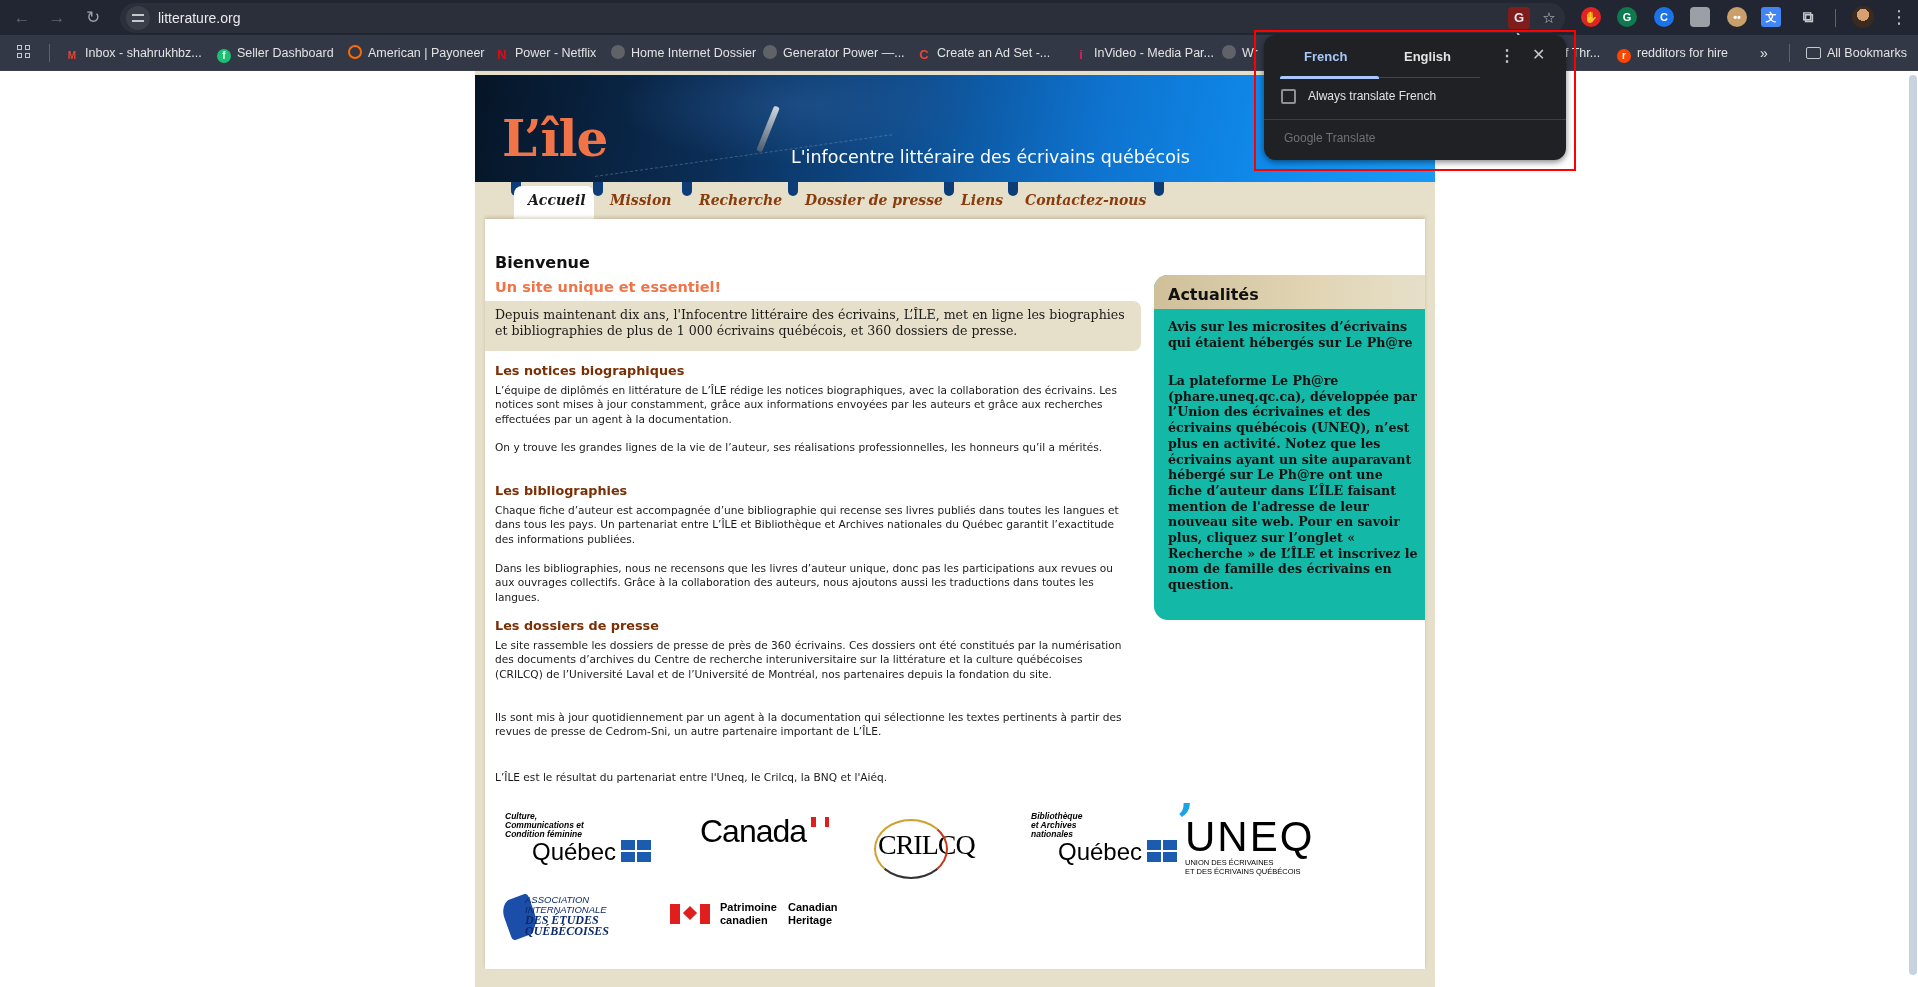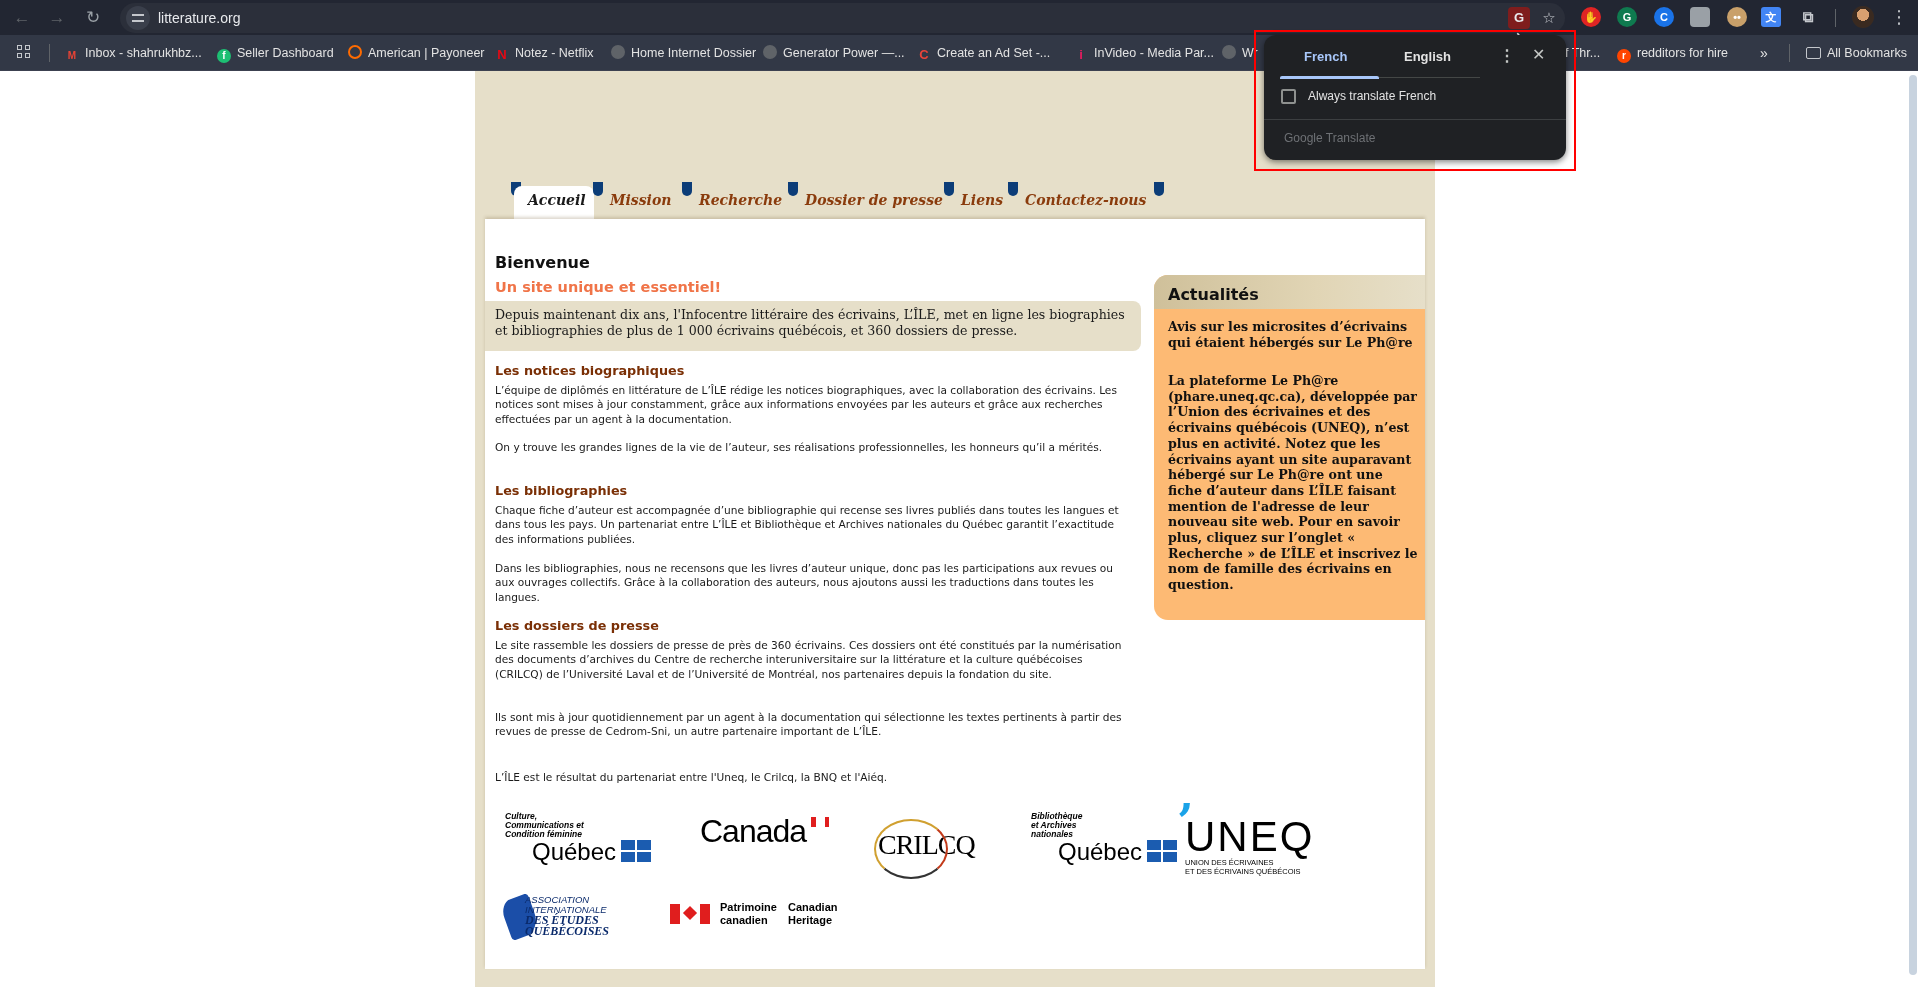--- a/index.html
+++ b/index.html
@@ -49,21 +49,21 @@
   .intro { position: absolute; left: 0; top: 82px; width: 656px; height: 50px; background: #e6dfc9; border-radius: 0 8px 8px 0; padding: 6px 10px; font-family: "DejaVu Serif", serif; font-size: 12.6px; line-height: 16px; color: #1a1a1a; }
   .section-h { position: absolute; left: 10px; font-family: "DejaVu Sans", sans-serif; font-weight: bold; font-size: 12.8px; color: #7a2f05; }
   .para { position: absolute; left: 10px; width: 635px; font-family: "DejaVu Sans", sans-serif; font-size: 10.6px; line-height: 14.3px; color: #1a1a1a; }
 
   .recif { position: absolute; left: 669px; top: 8px; width: 271px; height: 36px; background: #000; }
   .recif-le { position: absolute; left: 17px; top: 4px; font-size: 24px; color: #ffffff; letter-spacing: -1px; }
   .recif-recif { color: #77d23b; }
   .recif-desc { position: absolute; left: 107px; top: 6px; font-size: 10.5px; line-height: 11px; color: #ffffff; }
   .recif-arrow { position: absolute; left: 250px; top: 9px; font-size: 13px; color: #b6f04a; font-weight: bold; }
 
-  .news { position: absolute; left: 669px; top: 56px; width: 271px; height: 345px; background: #fdba74; border-radius: 14px 0 0 14px; }
+  .news { position: absolute; left: 669px; top: 56px; width: 271px; height: 345px; background: #14b8a6; border-radius: 14px 0 0 14px; }
   .news-head { position: absolute; left: 0; top: 0; width: 271px; height: 34px; border-radius: 14px 0 0 0; background: linear-gradient(90deg, #cfc09a 0%, #e1d5b5 60%, #e6dfc9 100%); }
   .news-title { position: absolute; left: 14px; top: 10px; font-family: "DejaVu Sans", sans-serif; font-weight: bold; font-size: 16px; color: #111; }
   .news-sub { position: absolute; left: 14px; top: 44px; width: 250px; font-family: "DejaVu Serif", serif; font-weight: bold; font-size: 12.6px; line-height: 15.7px; color: #111; }
   .news-body { position: absolute; left: 14px; top: 98px; width: 250px; font-family: "DejaVu Serif", serif; font-weight: bold; font-size: 12.6px; line-height: 15.7px; color: #111; }
 
   .footer-note { position: absolute; left: 10px; top: 552px; font-family: "DejaVu Sans", sans-serif; font-size: 10.6px; color: #1a1a1a; }
 
   .logo-box { position: absolute; font-family: "Liberation Sans", sans-serif; color: #000; }
   .qc-small { font-size: 8.5px; font-weight: bold; font-style: italic; line-height: 9px; }
   .qc-big { font-size: 24px; line-height: 26px; }
@@ -133,34 +133,41 @@
     <span style="left:0;top:0"></span>
       <span style="left:8px;top:0"></span>
     <span style="left:0;top:8px"></span>
       <span style="left:8px;top:8px"></span>
   </div>
   <div class="bm-sep" style="left:49px"></div>
 
   <div class="bm" style="left:65px"><span class="ico" style="background:transparent;color:#ea4335">M</span><span>Inbox - shahrukhbz...</span></div>
   <div class="bm" style="left:217px"><span class="ico" style="background:#1dbf73">f</span><span>Seller Dashboard</span></div>
   <div class="bm" style="left:348px"><span class="ico" style="background:transparent;border:2px solid #ff6b00"></span><span>American | Payoneer</span></div>
-  <div class="bm" style="left:495px"><span class="ico" style="background:transparent;color:#e50914;font-size:13px">N</span><span>Notez - Netflix</span></div>
+  <div class="bm" style="left:495px"><span class="ico" style="background:transparent;color:#e50914;font-size:13px">N</span><span>Power - Netflix</span></div>
   <div class="bm" style="left:611px"><span class="ico" style="background:#5f6368"></span><span>Home Internet Dossier</span></div>
   <div class="bm" style="left:763px"><span class="ico" style="background:#5f6368"></span><span>Generator Power —...</span></div>
   <div class="bm" style="left:917px"><span class="ico" style="background:transparent;color:#e8443a;font-size:13px">C</span><span>Create an Ad Set -...</span></div>
   <div class="bm" style="left:1074px"><span class="ico" style="background:transparent;color:#e31c5f;font-size:13px">i</span><span>InVideo - Media Par...</span></div>
   <div class="bm" style="left:1222px"><span class="ico" style="background:#5f6368"></span><span>Wr</span></div>
   <div class="bm" style="left:1565px"><span>f Thr...</span></div>
   <div class="bm" style="left:1617px"><span class="ico" style="background:#ff4500">r</span><span>redditors for hire</span></div>
   <div class="bm" style="left:1760px; font-size:14px">»</div>
   <div class="bm-sep" style="left:1789px"></div>
   <div class="bm" style="left:1806px"><span class="ico" style="background:transparent;border:1.5px solid #c4c7cc;border-radius:2px;width:15px;height:12px"></span><span>All Bookmarks</span></div>
 </div>
 
 <div class="page">
+  <div class="header">
+    <div class="hand"></div>
+    <div class="script"></div>
+    <div class="pen"></div>
+    <div class="logo">L’île</div>
+    <div class="tagline">L'infocentre littéraire des écrivains québécois</div>
+  </div>
 
   <div class="tabs">
     <div class="tab-notch" style="left:36px"></div>
     <div class="tab active" style="left:39px; width:80px">Accueil</div>
     <div class="tab-notch" style="left:118px"></div>
     <div class="tab" style="left:121px">Mission</div>
     <div class="tab-notch" style="left:207px"></div>
     <div class="tab" style="left:210px">Recherche</div>
     <div class="tab-notch" style="left:313px"></div>
     <div class="tab" style="left:316px">Dossier de presse</div>

